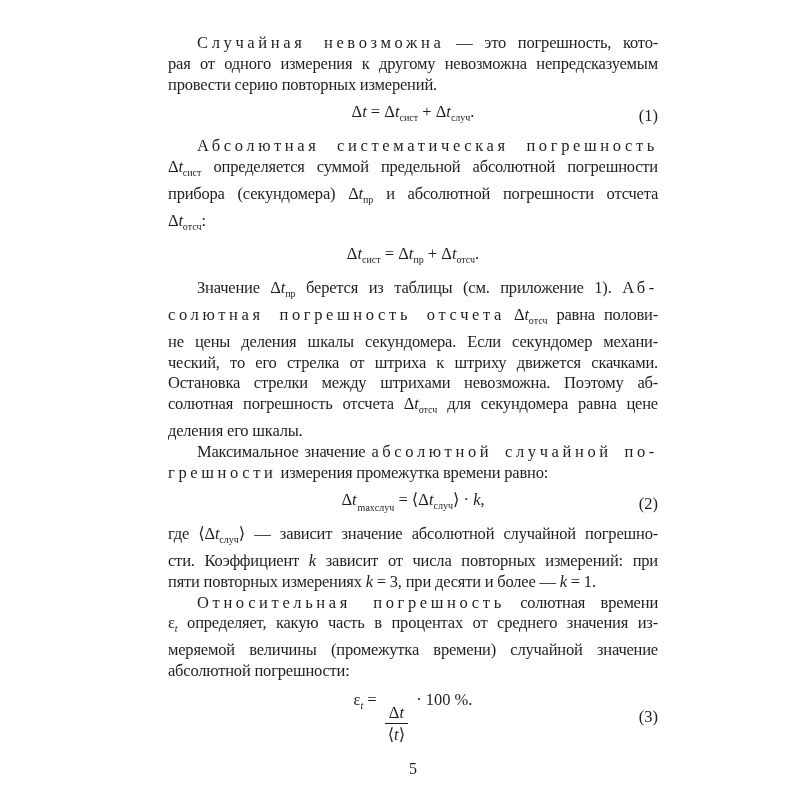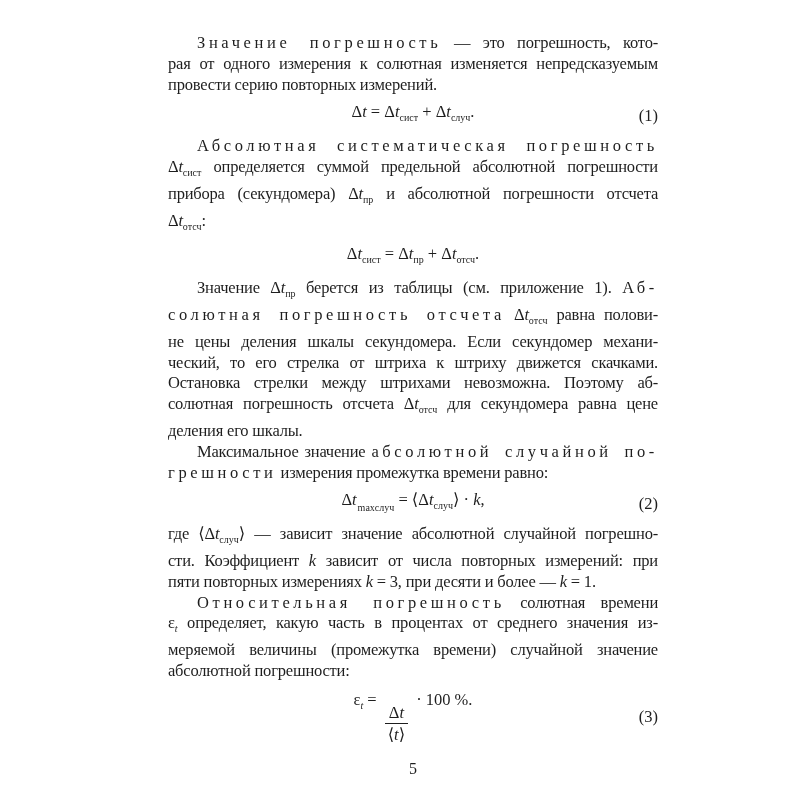--- a/index.html
+++ b/index.html
@@ -91,22 +91,22 @@
     font-size: 16px;
   }
 </style>
 </head>
 <body>
 
 <div class="page">
   <div class="column">
 
     <div class="para">
-        <div class="tline"><span class="seg-ind"></span><span class="seg-sp">Значение погрешность</span><span class="seg-n"> — это погрешность, кото-</span></div>
-        <div class="tline"><span class="seg-n">рая от одного измерения к солютная изменяется непредсказуемым</span></div>
+        <div class="tline"><span class="seg-ind"></span><span class="seg-sp">Случайная невозможна</span><span class="seg-n"> — это погрешность, кото-</span></div>
+        <div class="tline"><span class="seg-n">рая от одного измерения к другому невозможна непредсказуемым</span></div>
         <div class="tline"><span class="seg-n">провести серию повторных измерений.</span></div>
       </div>
 
 
     <div class="eqrow">
       <div>
           <div class="tline"><span class="seg-n">Δ</span><span class="seg-i">t</span><span class="seg-n"> = Δ</span><span class="seg-i">t</span><span class="seg-sub">сист</span><span class="seg-n"> + Δ</span><span class="seg-i">t</span><span class="seg-sub">случ</span><span class="seg-n">.</span></div>
         </div>
       <span class="eqnum">(1)</span>
     </div>

